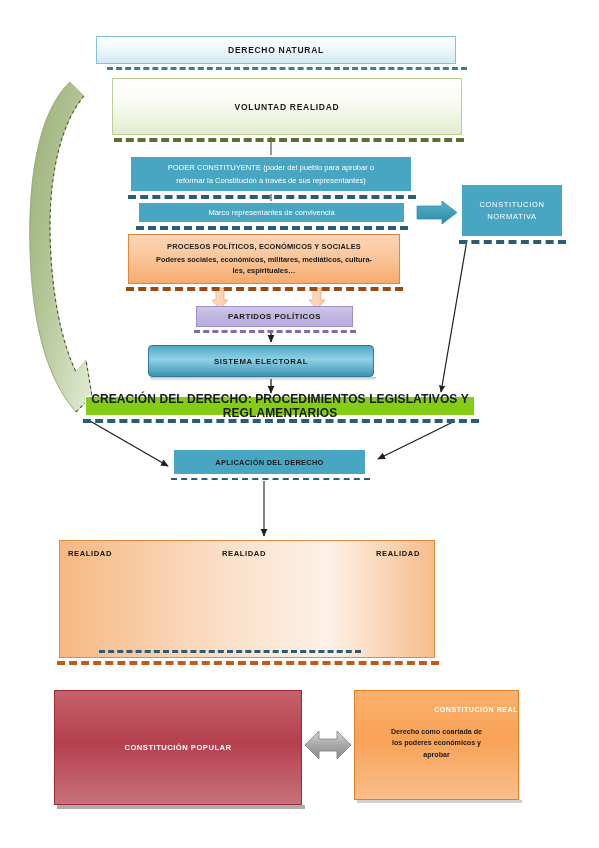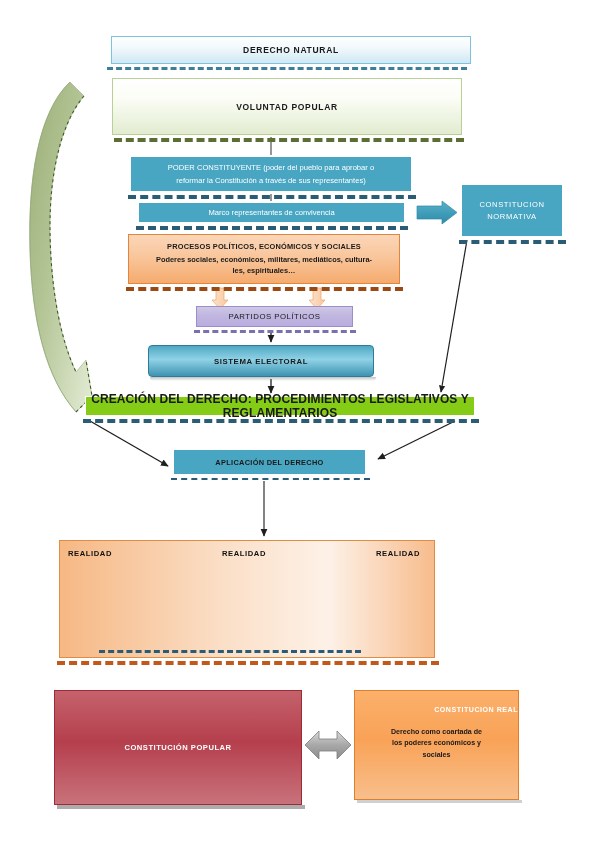--- a/index.html
+++ b/index.html
@@ -8,21 +8,21 @@
     font-family:"Liberation Sans","DejaVu Sans",sans-serif;
     width:599px;height:848px;position:relative;overflow:hidden;
   }
   #canvas{position:absolute;left:0;top:0;width:599px;height:848px;}
   .box{position:absolute;box-sizing:border-box;display:flex;flex-direction:column;
        align-items:center;justify-content:center;text-align:center;}
   .box .line{display:block;width:100%;}
 
   
   #derecho-natural{
-    left:111px;top:36px;width:360px;height:28px;
+    left:96px;top:36px;width:360px;height:28px;
     background:linear-gradient(to bottom,#ffffff 0%,#f2f9fc 40%,#cfe8f3 100%);
     border:1px solid #7fc2dd;
     color:#1a1a1a;font-size:8.5px;font-weight:bold;letter-spacing:.7px;
   }
   #derecho-natural-shadow{
     position:absolute;left:107px;top:64px;width:360px;height:3px;
     border-bottom:3px dashed #3d7e99;
   }
 
   
@@ -73,21 +73,21 @@
   #procesos-shadow{
     position:absolute;left:126px;top:284px;width:277px;height:3px;
     border-bottom:4px dashed #9c4a12;
   }
 
   
   #partidos{
     left:196px;top:306px;width:157px;height:21px;
     background:linear-gradient(to bottom,#cfc8e6 0%,#c0b6df 45%,#b9ade0 100%);
     border:1px solid #9b8ec9;
-    color:#1a1a1a;font-size:7.8px;font-weight:normal;letter-spacing:.5px;text-align:center;
+    color:#1a1a1a;font-size:7.8px;font-weight:bold;letter-spacing:.5px;text-align:center;
   }
   #partidos-shadow{
     position:absolute;left:194px;top:327px;width:162px;height:3px;
     border-bottom:3px dashed #7c6fae;
   }
 
   
   #sistema-electoral{
     left:148px;top:345px;width:226px;height:32px;border-radius:4px;
     background:linear-gradient(to bottom,#4fa8c3 0%,#8fd2e6 45%,#3f93b3 100%);
@@ -259,21 +259,21 @@
     </g>
   </svg>
 
   <div id="derecho-natural-shadow"></div>
   <div class="box" id="derecho-natural">
     <span class="line">DERECHO NATURAL</span>
   </div>
 
   <div id="voluntad-popular-shadow"></div>
   <div class="box" id="voluntad-popular">
-    <span class="line">VOLUNTAD POPULAR</span>
+    <span class="line">VOLUNTAD REALIDAD</span>
   </div>
 
   <div id="poder-constituyente-shadow"></div>
   <div class="box" id="poder-constituyente">
     <span class="line">PODER CONSTITUYENTE (poder del pueblo para aprobar o</span>
     <span class="line">reformar la Constitución a través de sus representantes)</span>
   </div>
 
   <div id="marco-constitucional-shadow"></div>
   <div class="box" id="marco-constitucional">
@@ -324,16 +324,16 @@
   <div id="constitucion-nominal-shadow"></div>
   <div class="box" id="constitucion-nominal">
     <span class="line">CONSTITUCIÓN POPULAR</span>
   </div>
 
   <div id="constitucion-real-shadow"></div>
   <div class="box" id="constitucion-real">
     <span class="line ttl">CONSTITUCION REAL</span>
     <span class="line body">Derecho como coartada de</span>
     <span class="line body">los poderes económicos y</span>
-    <span class="line body">sociales</span>
+    <span class="line body">aprobar</span>
   </div>
 
 </div>
 
 </body></html>

